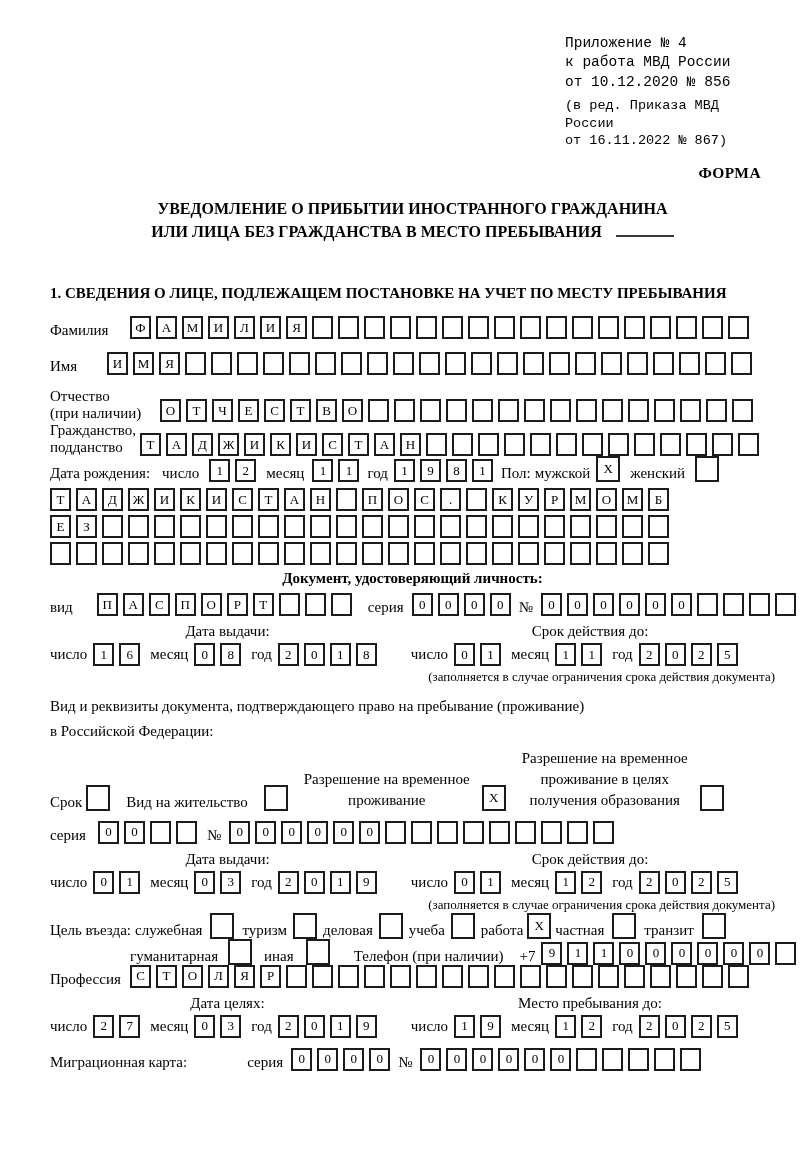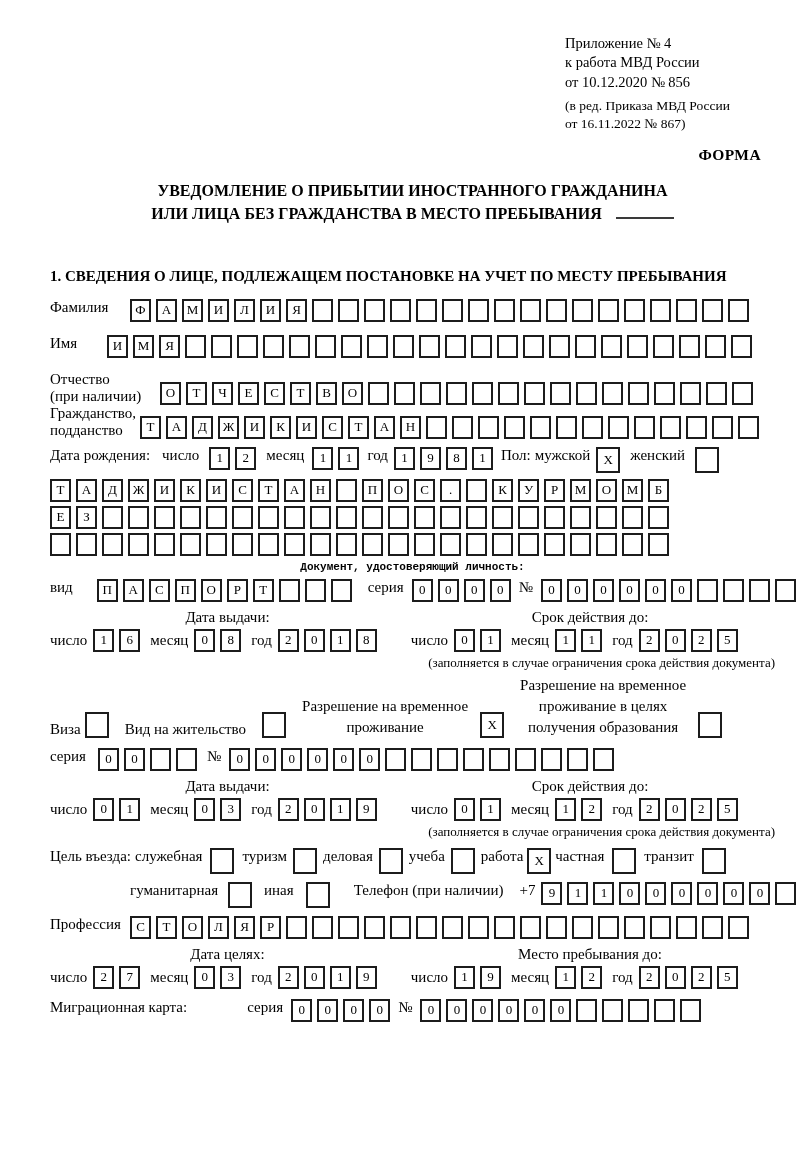--- a/index.html
+++ b/index.html
@@ -4,48 +4,48 @@
 <style>
   html,body{margin:0;padding:0;background:#fff;}
   .page{
     width:800px;height:1163px;box-sizing:border-box;
     padding:34px 25px 0 50px;
     background:#fff;color:#000;
     font-family:"Liberation Serif","DejaVu Serif",serif;
     overflow:hidden;position:relative;
   }
   
-  .approval{margin-left:515px;font-size:14.5px;line-height:1.34;}
+  .approval{margin-left:515px;font-size:14.5px;line-height:1.34;font-family:Liberation Mono, monospace;}
   .approval .rev{font-size:13.5px;line-height:1.3;}
   .approval .rev.first{margin-top:5px;}
   .forma{margin-top:14px;text-align:right;padding-right:14px;font-weight:bold;font-size:15.5px;letter-spacing:.4px;}
   .title{margin-top:16px;text-align:center;font-weight:bold;font-size:16px;line-height:1.42;}
   .uline{display:inline-block;width:58px;border-bottom:2.5px solid #3a3a3a;margin-left:14px;vertical-align:baseline;}
   .sec{margin-top:42px;font-weight:bold;font-size:15px;}
   
-  .frow{display:flex;align-items:flex-start;}
+  .frow{display:flex;align-items:flex-end;}
   .top{align-items:flex-end;}
   .lbl{font-size:15px;white-space:nowrap;flex:0 0 auto;}
   .lblcol{font-size:15px;flex:0 0 auto;}
   .cells{display:flex;gap:5px;flex:0 0 auto;}
   .cell{
     display:inline-flex;align-items:center;justify-content:center;
     width:21px;height:23px;box-sizing:border-box;border:2px solid #1c1c1c;
     font-size:13px;background:#fff;flex:0 0 auto;
   }
   .cb .cell{width:24px;height:26px;}
   .w80{width:80px;} .w57{width:57px;} .w110{width:110px;} .w90{width:90px;} .w108{width:108px;}
-  .mt4{margin-top:4px;} .mt6{margin-top:6px;} .mt7{margin-top:13px;} .mt8{margin-top:8px;}
+  .mt4{margin-top:4px;} .mt6{margin-top:6px;} .mt7{margin-top:13px;} .mt8{}
   .mt10{margin-top:10px;} .mt14{margin-top:14px;}
   .ml4{margin-left:4px;} .ml6{margin-left:6px;} .ml8{margin-left:8px;} .ml10{margin-left:10px;}
   .ml12{margin-left:12px;} .ml16{margin-left:16px;} .ml24{margin-left:24px;}
   .stack{display:flex;flex-direction:column;gap:4px;}
   .ll{line-height:26px;}
   
-  .dochead{margin-top:5px;text-align:center;font-weight:bold;font-size:11px;font-family:Liberation Mono, monospace;}
+  .dochead{margin-top:5px;text-align:center;font-weight:bold;font-size:15px;}
   
   .dhead{display:flex;margin-top:7px;font-size:15px;justify-content:flex-end;}
   .dhead .c1{width:355px;text-align:center;}
   .dhead .c2{flex:1;text-align:center;}
   .dvals{display:flex;align-items:center;margin-top:3px;}
   .dg{display:flex;align-items:center;}
   .dg .lbl{margin-right:6px;}
   .dg .cells{margin-right:10px;}
   .note{margin-top:3px;text-align:right;font-size:13px;}
   .resid{margin-top:9px;font-size:15px;line-height:1.65;}
@@ -389,23 +389,27 @@
       <div class="cells">
           <span class="cell">2</span>
           <span class="cell">0</span>
           <span class="cell">2</span>
           <span class="cell">5</span>
         </div>
     </div>
   </div>
   <div class="note">(заполняется в случае ограничения срока действия документа)</div>
 
+  <div class="resid">
+    <div>Вид и реквизиты документа, подтверждающего право на пребывание (проживание)</div>
+    <div>в Российской Федерации:</div>
+  </div>
 
   <div class="frow top mt4">
-    <span class="lbl">Виза</span>
+    <span class="lbl">Срок</span>
     <div class="cells cb ml4">
         <span class="cell"></span>
       </div>
     <span class="lbl ml16">Вид на жительство</span>
     <div class="cells cb ml16">
         <span class="cell"></span>
       </div>
     <div class="plabel ml16">
       <div>Разрешение на временное</div>
       <div>проживание</div>

